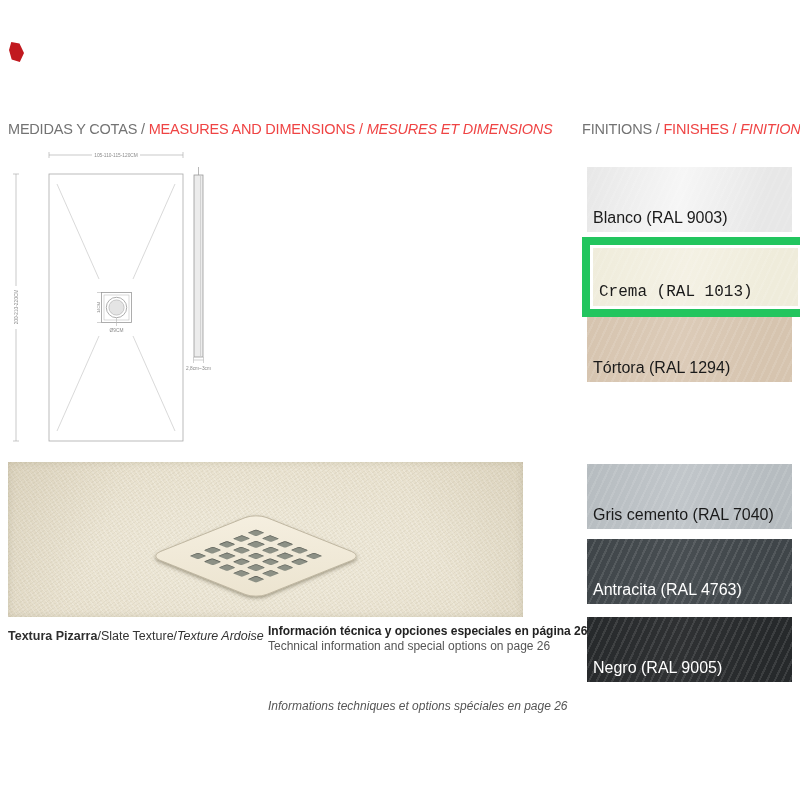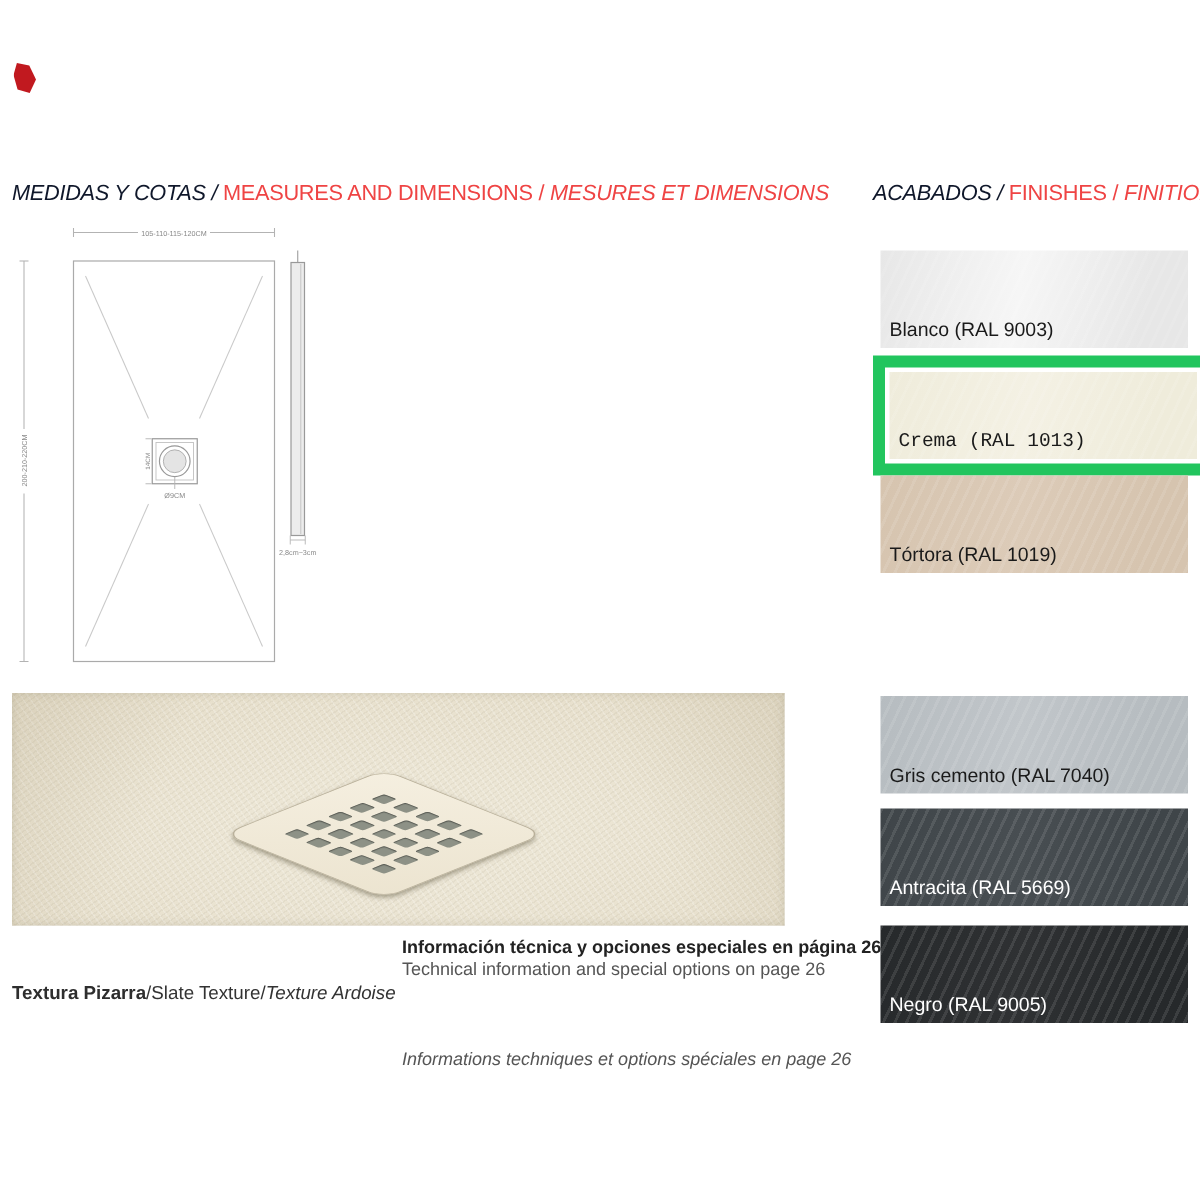--- a/index.html
+++ b/index.html
@@ -3,21 +3,21 @@
 <meta charset="utf-8">
 <style>
   html,body{margin:0;padding:0;background:#fff;}
   .page{position:relative;width:800px;height:800px;background:#ffffff;overflow:hidden;
         font-family:"Liberation Sans", sans-serif;}
   .brand-mark{position:absolute;left:9px;top:42px;width:15px;height:20px;
         clip-path:polygon(15% 0,70% 8%,100% 55%,72% 100%,18% 88%,0 40%);}
   .heading{position:absolute;top:121px;font-size:14.5px;letter-spacing:-0.2px;white-space:nowrap;}
   .heading-left{left:8px;}
   .heading-right{left:582px;}
-  .h-dark{color:#0f172a;font-style:italic;}
+  .h-dark{color:#737373;}
   .h-gray{color:#ef4444;}
   .h-italic{font-style:italic;}
   
   .diagram{position:absolute;left:0;top:145px;}
   
   .texture-photo{position:absolute;left:8px;top:462px;width:515px;height:155px;
       background:
         linear-gradient(115deg, rgba(170,158,128,0.18), transparent 22%),
         linear-gradient(245deg, rgba(170,158,128,0.16), transparent 22%),
         repeating-linear-gradient(55deg, rgba(255,255,255,0.20) 0 1px, transparent 1px 4px),
@@ -27,52 +27,52 @@
   .plate-pos{position:absolute;left:247px;top:93px;width:0;height:0;}
   .plate{position:absolute;left:-75px;top:-75px;width:150px;height:150px;
       transform:scaleY(0.4) rotate(45deg);
       background:linear-gradient(135deg,#f5efe0,#ece4d0);
       border:1px solid #b9b09a;border-radius:16px;
       box-shadow:3px 3px 5px rgba(100,92,70,0.55);}
   .holes{position:absolute;inset:28px;display:grid;
       grid-template-rows:repeat(5,1fr);grid-template-columns:repeat(5,1fr);gap:8px;}
   .hole{background:#8d9186;border-radius:2px;box-shadow:inset 1px 1px 1px rgba(0,0,0,0.45);}
   
-  .texture-caption{position:absolute;left:8px;top:629px;font-size:12.5px;color:#333;white-space:nowrap;margin-top:26px;}
+  .texture-caption{position:absolute;left:8px;top:629px;font-size:12.5px;color:#333;white-space:nowrap;}
   .tc-bold{font-weight:700;color:#2e2e2e;}
   .tc-italic{font-style:italic;}
   .info-note{position:absolute;left:268px;top:624px;font-size:12px;line-height:14.5px;color:#555;}
   .in-l1{color:#222;font-weight:700;}
   .in-l3{font-style:italic;margin-top:46px;}
   
   .sw-wrap{position:absolute;left:587px;width:205px;}
   .sw{position:relative;height:65px;}
   .sw::after{content:"";position:absolute;inset:0;pointer-events:none;
       background:repeating-linear-gradient(115deg, rgba(255,255,255,0.10) 0 2px, transparent 2px 7px);}
-  .sw-label{position:absolute;left:6px;bottom:5px;font-size:13px;z-index:2;}
+  .sw-label{position:absolute;left:6px;bottom:5px;font-size:16px;z-index:2;}
   .sw-wrap.selected{left:582px;border:8px solid #22c55e;padding:3px;background:#fff;font-family:Liberation Mono, monospace;}
   .sw-wrap.selected .sw{height:58px;}
   .sw1{top:167px}.sw2{top:237px}.sw3{top:317px}.sw4{top:389px}
   .sw5{top:464px}.sw6{top:539px}.sw7{top:617px}
 </style>
 </head>
 <body>
 
 <div class="page">
 
   <div class="brand-mark" style="background: rgb(193, 25, 31);"></div>
 
   <div class="heading heading-left">
     <span class="h-dark">MEDIDAS Y COTAS /</span>
     <span class="h-gray">MEASURES AND DIMENSIONS /</span>
     <span class="h-gray h-italic">MESURES ET DIMENSIONS</span>
   </div>
 
   <div class="heading heading-right">
-    <span class="h-dark">ACABADOS /</span>
+    <span class="h-dark">FINITIONS /</span>
     <span class="h-gray">FINISHES /</span>
     <span class="h-gray h-italic">FINITIONS</span>
   </div>
 
   <svg class="diagram" width="230" height="330" viewBox="0 145 230 330">
 
     <g>
       <line x1="49" y1="155" x2="183" y2="155" stroke="#b3b3b3" stroke-width="0.7"></line>
       <line x1="49" y1="152" x2="49" y2="158" stroke="#b3b3b3" stroke-width="0.7"></line>
       <line x1="183" y1="152" x2="183" y2="158" stroke="#b3b3b3" stroke-width="0.7"></line>
@@ -168,31 +168,31 @@
         <span class="sw-label">Blanco (RAL 9003)</span>
       </div>
   </div>
   <div class="sw-wrap sw2 selected">
     <div class="sw" style="background: linear-gradient(100deg, rgb(239, 236, 219) 0%, rgb(244, 241, 228) 45%, rgb(239, 236, 219) 85%); color: rgb(26, 26, 26);">
         <span class="sw-label">Crema (RAL 1013)</span>
       </div>
   </div>
   <div class="sw-wrap sw3">
     <div class="sw" style="background: linear-gradient(100deg, rgb(214, 196, 175) 0%, rgb(220, 203, 184) 45%, rgb(214, 196, 175) 85%); color: rgb(26, 26, 26);">
-        <span class="sw-label">Tórtora (RAL 1019)</span>
+        <span class="sw-label">Tórtora (RAL 1294)</span>
       </div>
   </div>
   <div class="sw-wrap sw5">
     <div class="sw" style="background: linear-gradient(100deg, rgb(182, 188, 192) 0%, rgb(193, 198, 202) 45%, rgb(182, 188, 192) 85%); color: rgb(26, 26, 26);">
         <span class="sw-label">Gris cemento (RAL 7040)</span>
       </div>
   </div>
   <div class="sw-wrap sw6">
     <div class="sw" style="background: linear-gradient(100deg, rgb(63, 69, 73) 0%, rgb(72, 78, 82) 45%, rgb(63, 69, 73) 85%); color: rgb(255, 255, 255);">
-        <span class="sw-label">Antracita (RAL 5669)</span>
+        <span class="sw-label">Antracita (RAL 4763)</span>
       </div>
   </div>
   <div class="sw-wrap sw7">
     <div class="sw" style="background: linear-gradient(100deg, rgb(38, 41, 43) 0%, rgb(47, 49, 51) 45%, rgb(38, 41, 43) 85%); color: rgb(255, 255, 255); padding-left: 42px;">
         <span class="sw-label">Negro (RAL 9005)</span>
       </div>
   </div>
 
 </div>
 

